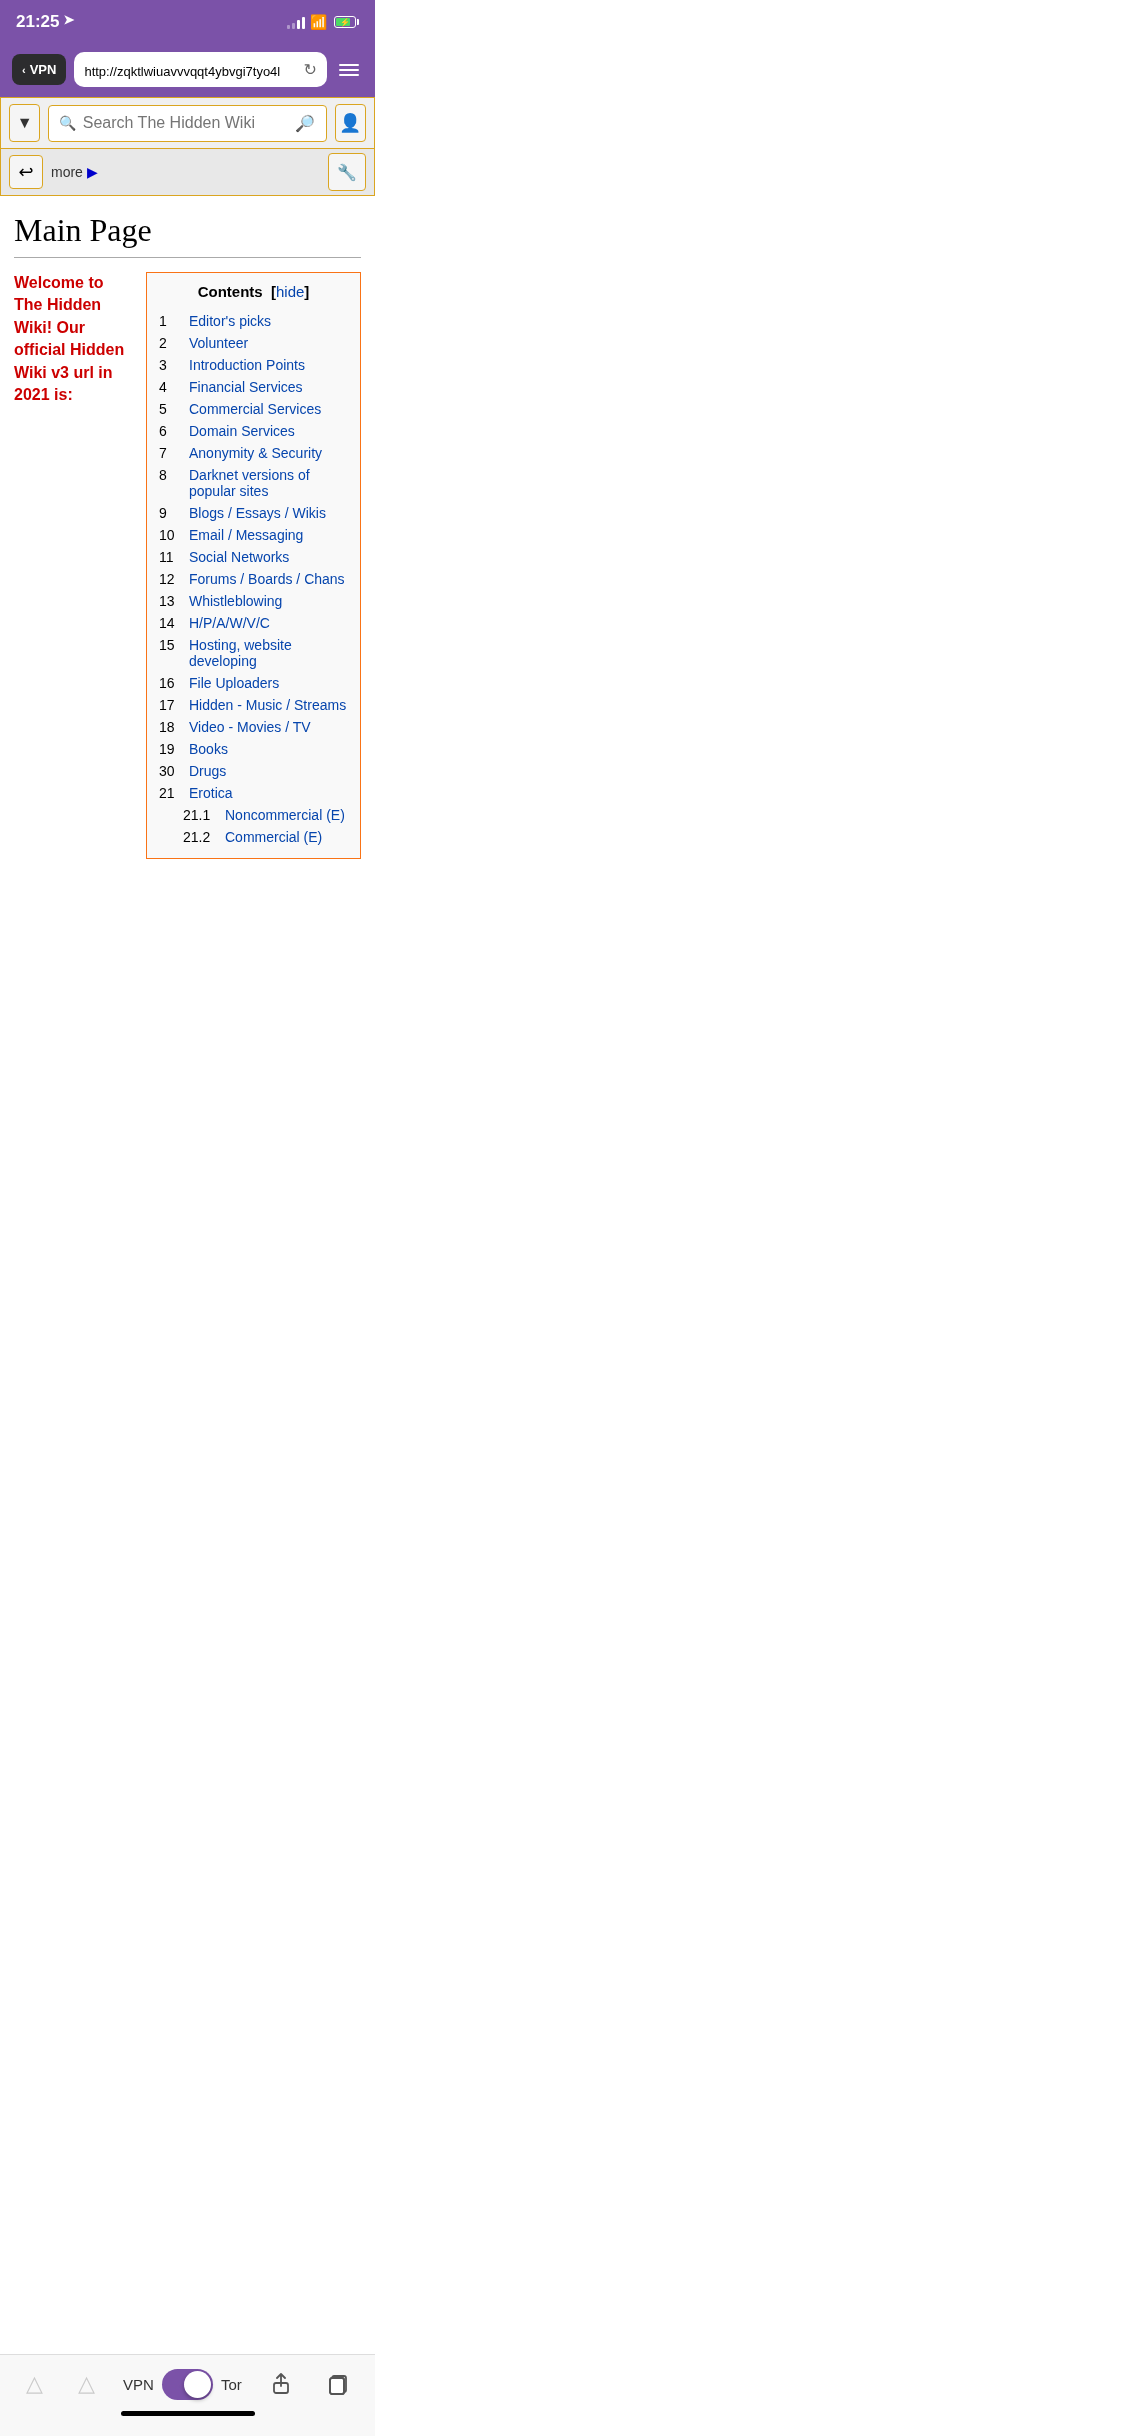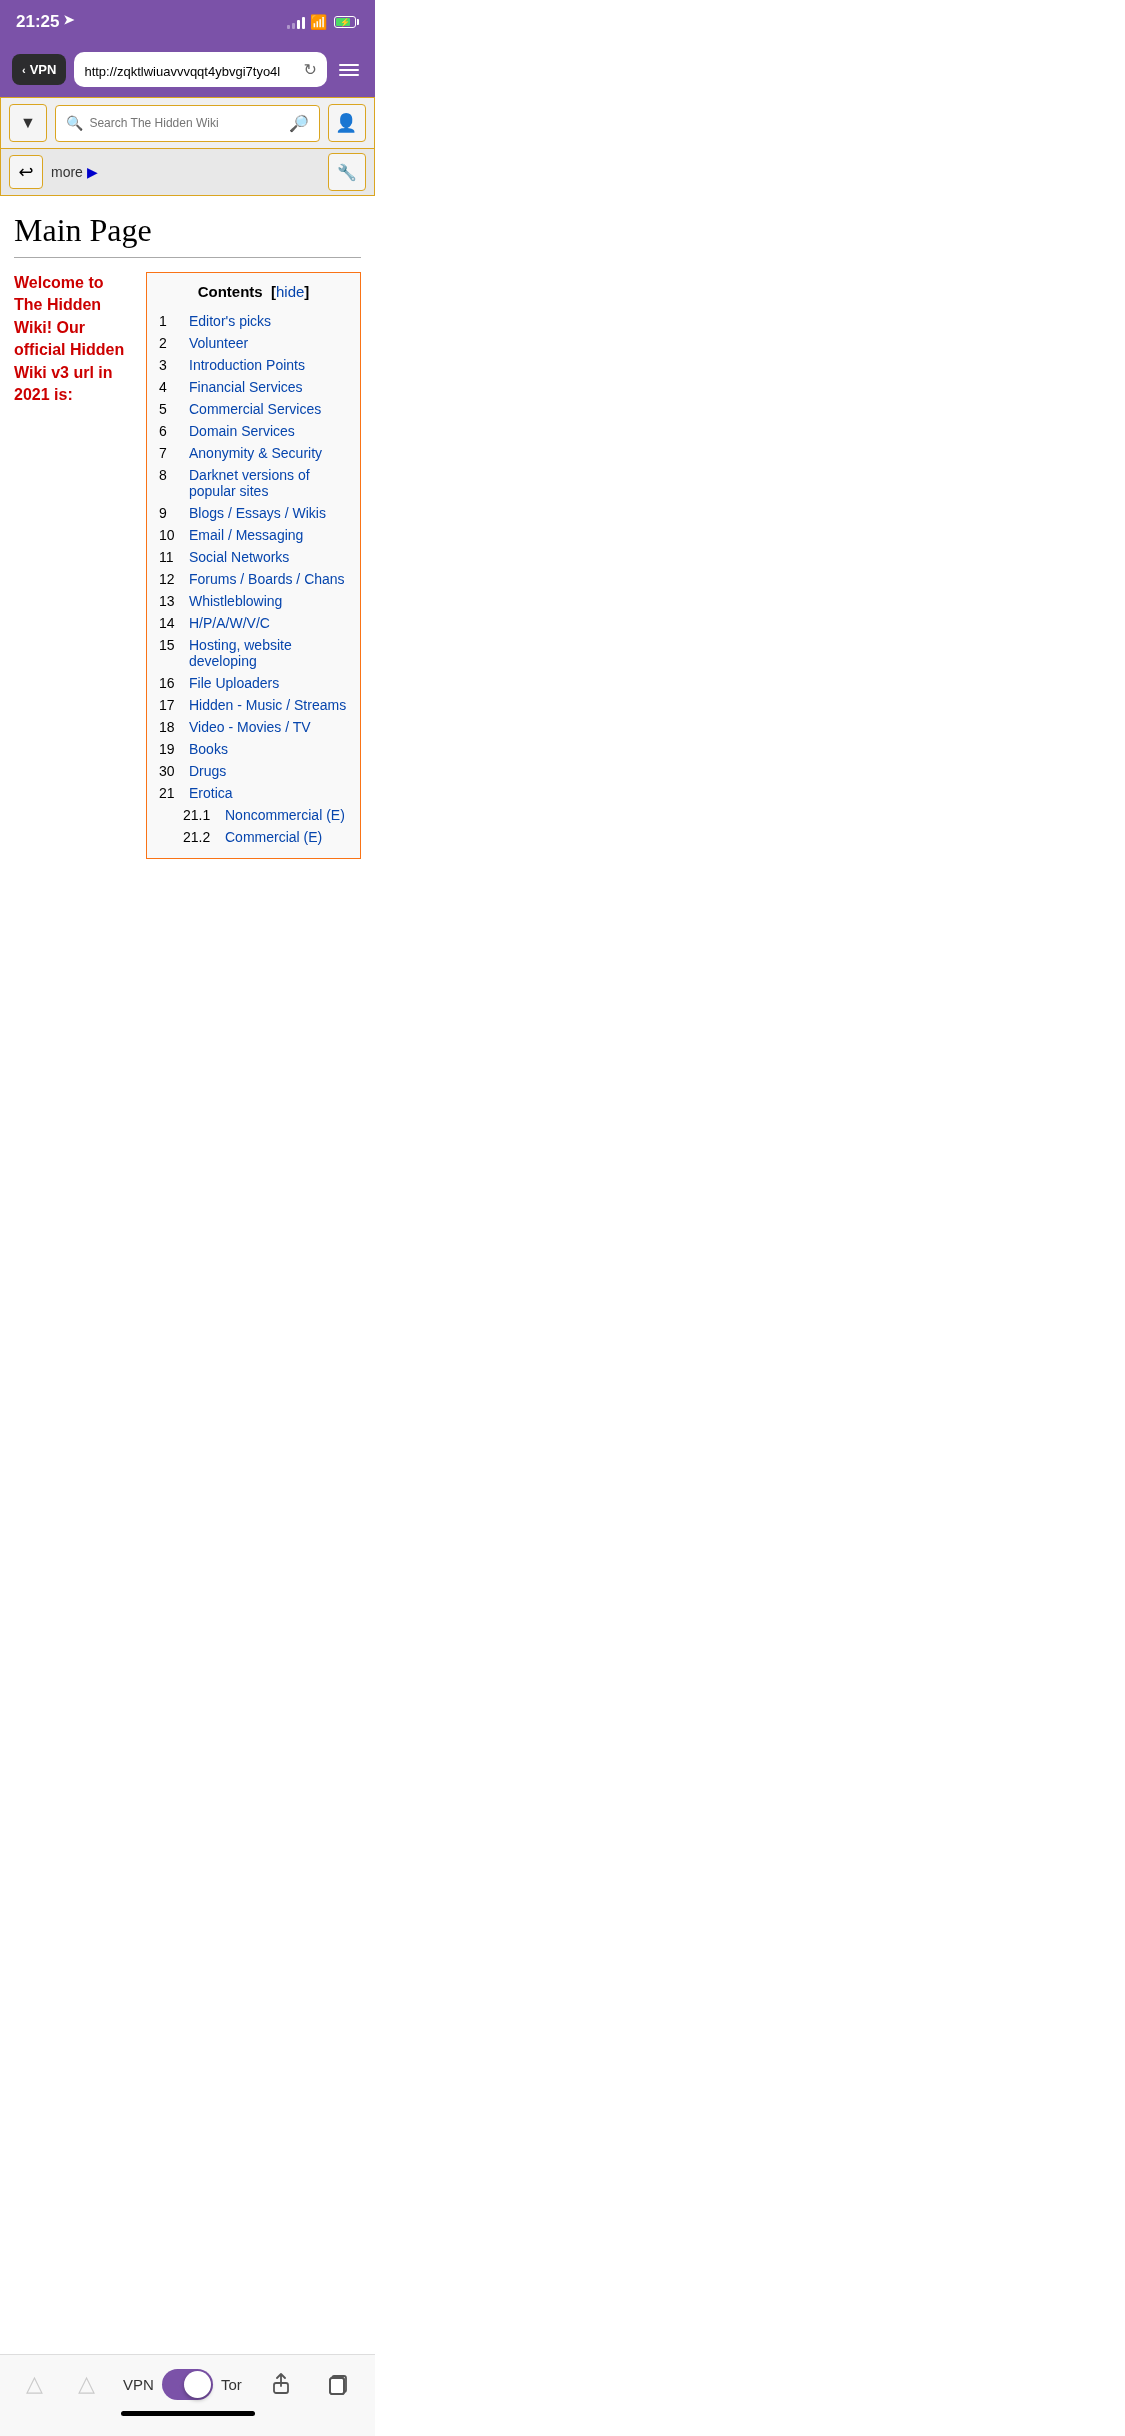--- a/index.html
+++ b/index.html
@@ -188,21 +188,21 @@
       gap: 6px;
     }
     .search-icon-small {
       font-size: 14px;
       color: #888;
     }
     .search-input {
       flex: 1;
       border: none;
       outline: none;
-      font-size: 12px;
+      font-size: 16px;
       color: #888;
       background: transparent;
     }
 
     
     .toolbar2 {
       background: #e8e8e8;
       border-left: 1.5px solid #DAA520;
       border-right: 1.5px solid #DAA520;
       border-bottom: 1.5px solid #DAA520;

